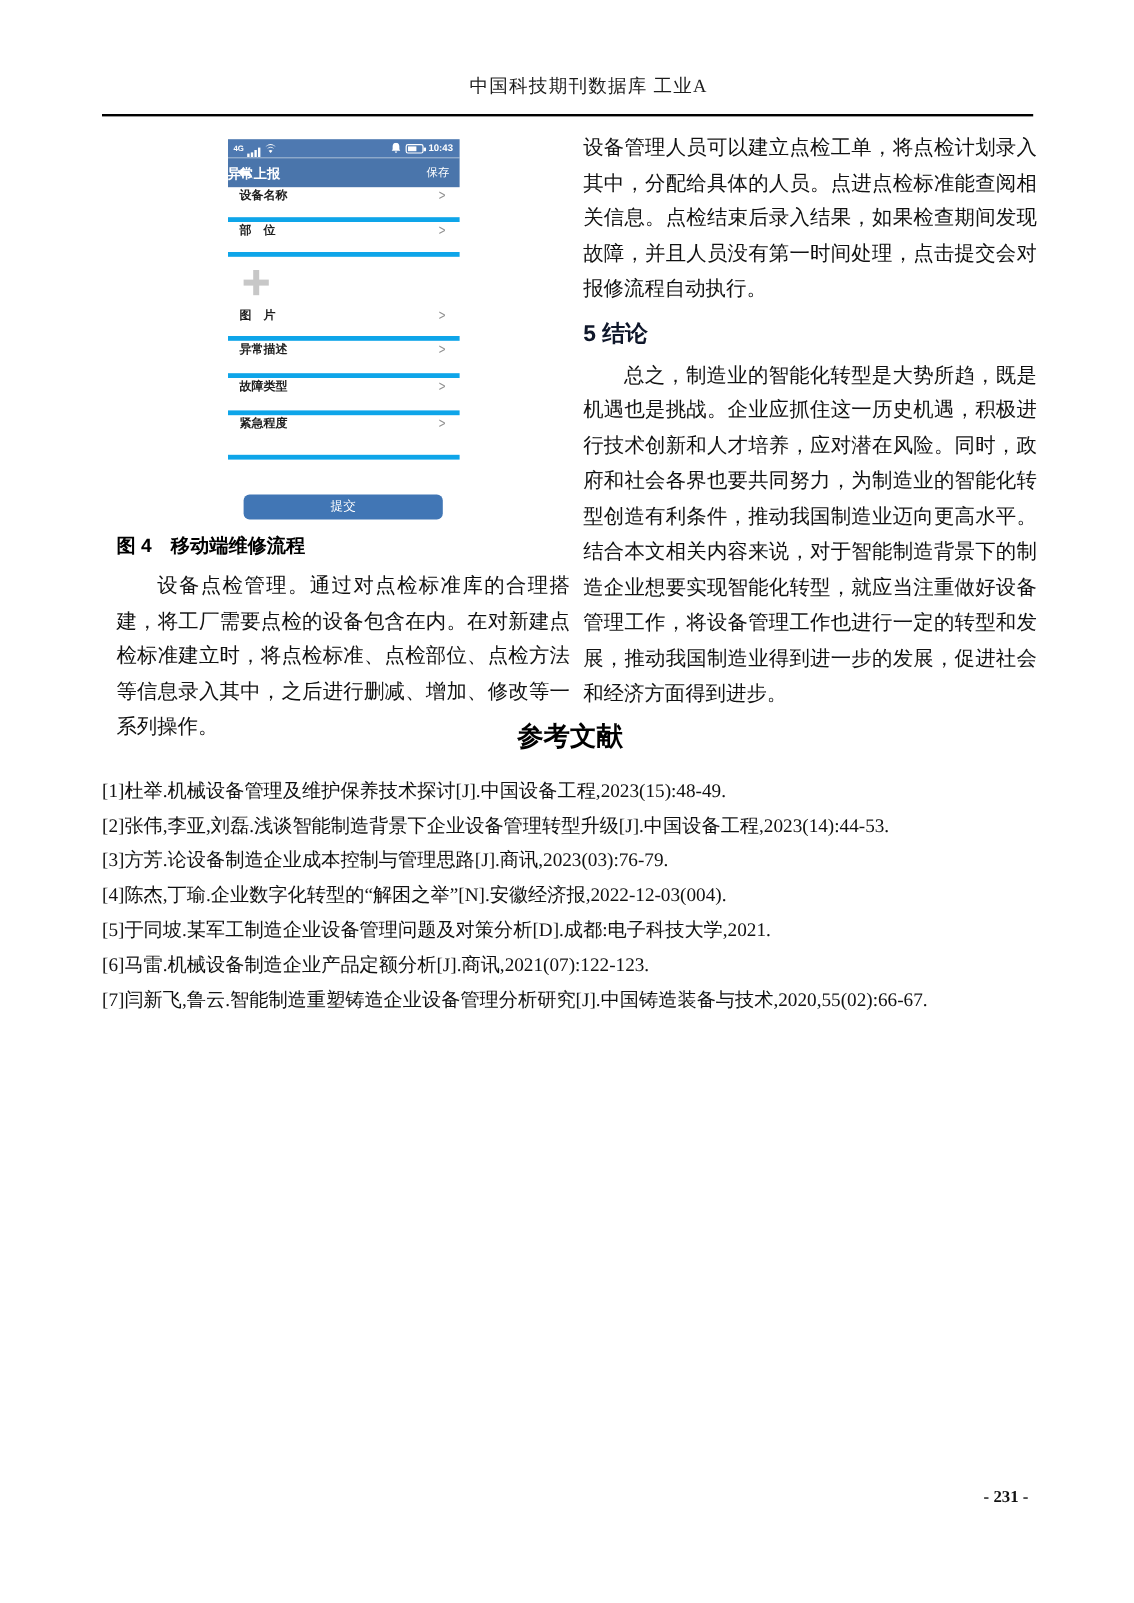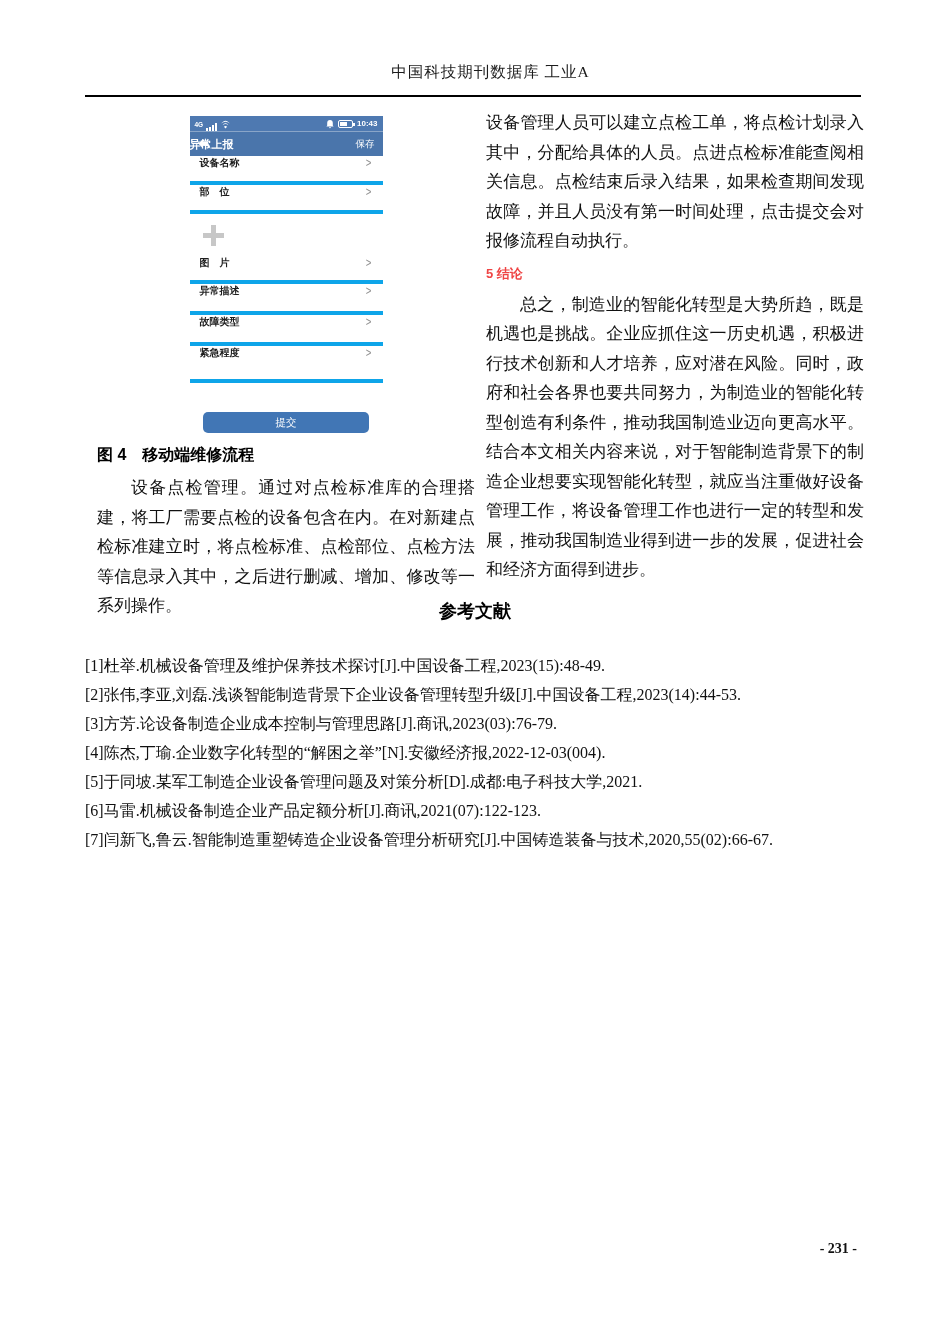--- a/index.html
+++ b/index.html
@@ -22,21 +22,21 @@
   .col-left  { position:absolute; left:97px;  top:110px; width:378px; }
   .col-right { position:absolute; left:486px; top:108px; width:378px; }
 
   .body-text {
     font-size:17px; line-height:29.5px; text-align:justify; color:#111;
   }
   .indent { text-indent:2em; }
 
   .section-heading {
     font-family:"Liberation Sans", sans-serif;
-    font-weight:bold; font-size:13px; margin:9px 0 7px; color:#ef4444;
+    font-weight:bold; font-size:19px; margin:9px 0 7px; color:#0f172a;
   }
 
   
   .phone {
     width:193px; margin:6px auto 0; font-family:"Liberation Sans", sans-serif;
     background:#fff;
   }
   .p-status {
     height:15px; background:#4e79b1; color:#fff;
     display:flex; align-items:center; justify-content:space-between; padding:0 5px;
@@ -87,22 +87,22 @@
 
   .figure-caption {
     margin-top:12px; text-align:left; font-weight:bold; font-size:16px;
     font-family:"Liberation Sans", sans-serif; color:#000;
   }
   .left-para { margin-top:7px; }
 
   
   .references { position:absolute; left:85px; top:599px; width:780px; }
   .ref-heading {
-    text-align:center; font-weight:bold; font-size:18px; color:#000;
-    font-family:Liberation Serif, serif; margin-bottom:28px;
+    text-align:center; font-weight:bold; font-size:22px; color:#000;
+    font-family:Liberation Serif, serif; margin-bottom:16px;
   }
   .ref-item { font-size:16px; line-height:29px; color:#111; }
 
   
   .page-number {
     position:absolute; top:1241px; right:88px;
     font-size:14px; font-weight:bold; color:#111;
   }
 </style>
 </head>

